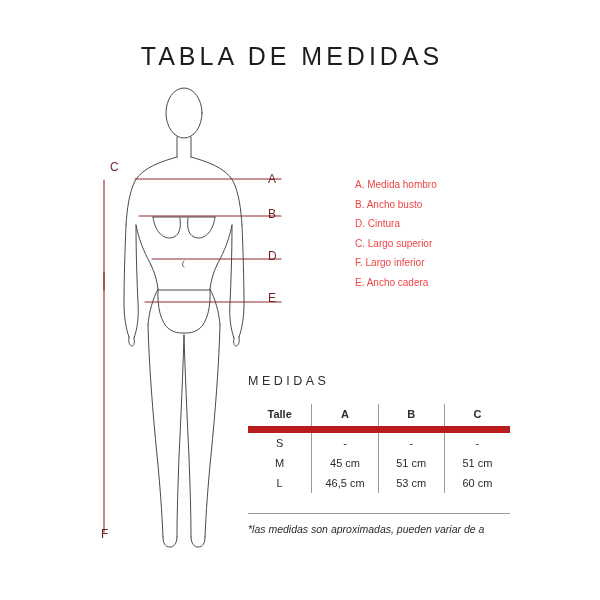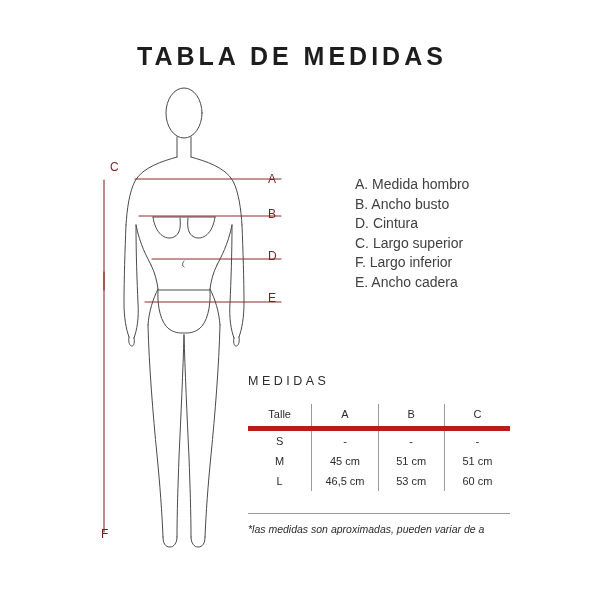--- a/index.html
+++ b/index.html
@@ -22,21 +22,21 @@
 
   
   #title {
     position: absolute;
     top: 42px;
     left: 0;
     width: 584px;
     text-align: center;
     font-size: 25px;
     letter-spacing: 4px;
-    font-weight: 700;
+    font-weight: 400;
     color: #1d1d1d;
   }
 
   
   #figure-wrap {
     position: absolute;
     left: 95px;
     top: 85px;
     width: 200px;
     height: 470px;
@@ -60,23 +60,23 @@
   #letter-E-right { left: 268px; top: 291px; }
 
   
   #legend {
     position: absolute;
     left: 355px;
     top: 175px;
     width: 200px;
   }
   #legend .legend-item {
-    font-size: 14px;
+    font-size: 10px;
     line-height: 19.5px;
-    color: #404040;
+    color: #ef4444;
     white-space: nowrap;
   }
 
   
   #measures-title {
     position: absolute;
     left: 248px;
     top: 374px;
     width: 260px;
     font-size: 12.5px;
@@ -95,22 +95,23 @@
     font-size: 11px;
     color: #2b2b2b;
   }
   table.size-table th,
   table.size-table td {
     font-weight: 400;
     padding: 4px 0 4px 0;
     text-align: center;
   }
   table.size-table thead th {
-    border-bottom: 5px solid #b91c1c;
+    border-bottom: 7px solid #b91c1c;
     padding-bottom: 6px;
+    font-weight: bold;
   }
   table.size-table th.col-label,
   table.size-table td.col-label {
     width: 64px;
     text-align: center;
   }
   table.size-table th.col-v,
   table.size-table td.col-v {
     width: 66px;
     border-left: 1px solid #9a9a9a;

